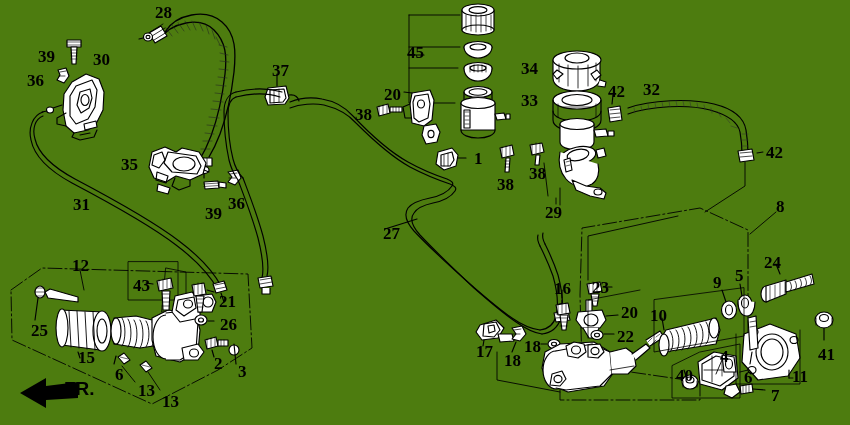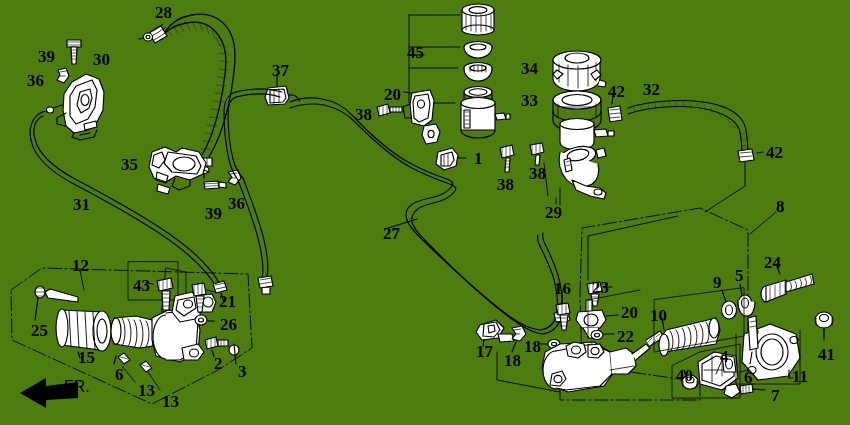--- a/index.html
+++ b/index.html
@@ -3,22 +3,22 @@
 <meta charset="utf-8">
 <style>
   html,body{margin:0;padding:0;background:#fff;}
   body{width:850px;height:425px;overflow:hidden;font-family:"Liberation Serif",serif;}
   #root{position:relative;width:850px;height:425px;background:#4d7c0f;}
   svg.layer{position:absolute;left:0;top:0;width:850px;height:425px;}
   .lbl{position:absolute;font-family:"Liberation Serif",serif;font-weight:bold;color:#000;
        font-size:17px;line-height:17px;letter-spacing:0px;white-space:nowrap;}
   .code{position:absolute;font-family:"Liberation Serif",serif;font-weight:bold;
         font-size:15px;color:#000;letter-spacing:1px;white-space:nowrap;}
-  .fr{position:absolute;font-family:"Liberation Sans",sans-serif;font-weight:normal;
-      font-size:16px;color:#000;white-space:nowrap;}
+  .fr{position:absolute;font-family:"Liberation Sans",sans-serif;font-weight:bold;
+      font-size:19px;color:#000;white-space:nowrap;}
 </style>
 </head>
 <body>
 
 <div id="root">
 
 <svg class="layer" viewBox="0 0 850 425">
   <defs>
     <g id="boltHeadG">
       <ellipse cx="0" cy="0" rx="7" ry="6" fill="#fff" stroke="#000" stroke-width="1.1"></ellipse>

